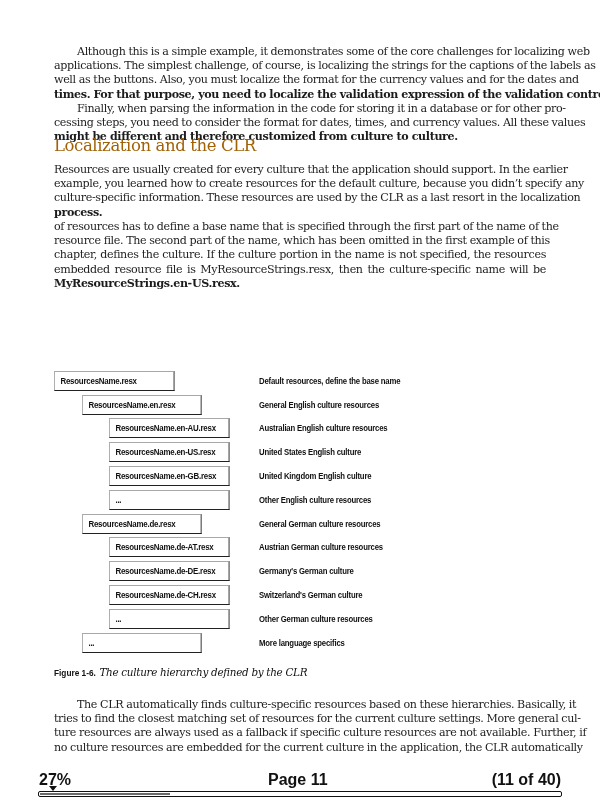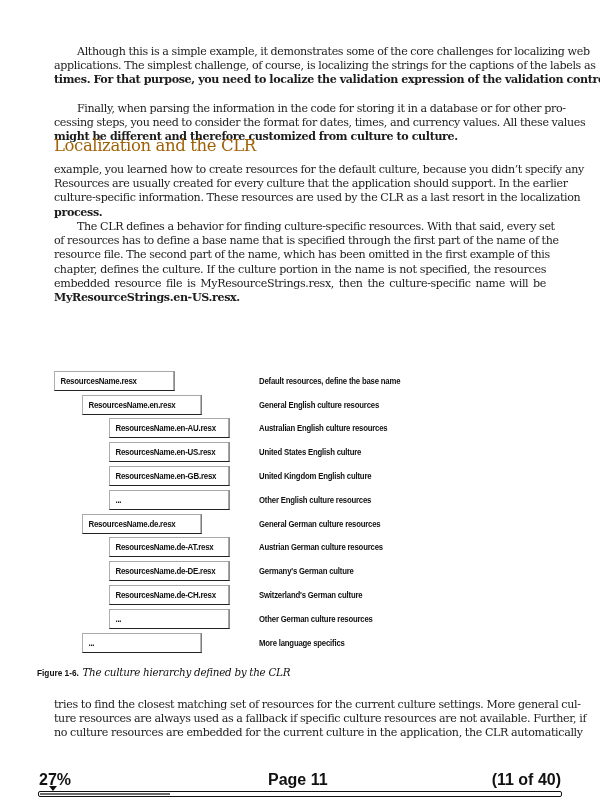--- a/index.html
+++ b/index.html
@@ -63,21 +63,21 @@
       font-size: 8.6px;
       letter-spacing: -0.2px;
       color: #111;
       white-space: nowrap;
       transform: scaleX(0.9);
       transform-origin: left center;
     }
 
     .caption {
       position: absolute;
-      left: 37px;
+      left: 54px;
       top: 666px;
       font-size: 10.4px;
       color: #111;
       white-space: nowrap;
     }
     .caption .label {
       font-family: "Liberation Sans", sans-serif;
       font-weight: bold;
       font-size: 9.2px;
       display: inline-block;
@@ -137,40 +137,40 @@
     }
   </style>
 </head>
 <body>
 
 <div class="page">
 
   <div class="para" style="top:45px;">
     <span class="line indent">Although this is a simple example, it demonstrates some of the core challenges for localizing web</span>
     <span class="line">applications. The simplest challenge, of course, is localizing the strings for the captions of the labels as</span>
+    <span class="line">well as the buttons. Also, you must localize the format for the currency values and for the dates and</span>
     <span class="line last">times. For that purpose, you need to localize the validation expression of the validation control.</span>
   </div>
 
   <div class="para" style="top:102px;">
     <span class="line indent">Finally, when parsing the information in the code for storing it in a database or for other pro-</span>
     <span class="line">cessing steps, you need to consider the format for dates, times, and currency values. All these values</span>
     <span class="line last">might be different and therefore customized from culture to culture.</span>
   </div>
 
   <div class="heading">Localization and the CLR</div>
 
   <div class="para" style="top:163px;">
+    <span class="line">Resources are usually created for every culture that the application should support. In the earlier</span>
     <span class="line">example, you learned how to create resources for the default culture, because you didn’t specify any</span>
-    <span class="line">Resources are usually created for every culture that the application should support. In the earlier</span>
     <span class="line">culture-specific information. These resources are used by the CLR as a last resort in the localization</span>
     <span class="line last">process.</span>
   </div>
 
   <div class="para" style="top:220px;">
-    <span class="line indent">The CLR defines a behavior for finding culture-specific resources. With that said, every set</span>
     <span class="line">of resources has to define a base name that is specified through the first part of the name of the</span>
     <span class="line">resource file. The second part of the name, which has been omitted in the first example of this</span>
     <span class="line">chapter, defines the culture. If the culture portion in the name is not specified, the resources</span>
     <span class="line">embedded resource file is MyResourceStrings.resx, then the culture-specific name will be</span>
     <span class="line last">MyResourceStrings.en-US.resx.</span>
   </div>
 
 
   <div class="fig">
     <div class="box" style="left:54px;  top:371px; width:131px;">ResourcesName.resx</div>
@@ -208,20 +208,21 @@
 
     <div class="box" style="left:82px;  top:633px; width:130px;">...</div>
     <div class="desc" style="top:638px;">More language specifics</div>
   </div>
 
   <div class="caption">
     <span class="label">Figure 1-6.</span><span class="text"> The culture hierarchy defined by the CLR</span>
   </div>
 
   <div class="para" style="top:698px;">
+    <span class="line indent">The CLR automatically finds culture-specific resources based on these hierarchies. Basically, it</span>
     <span class="line">tries to find the closest matching set of resources for the current culture settings. More general cul-</span>
     <span class="line">ture resources are always used as a fallback if specific culture resources are not available. Further, if</span>
     <span class="line">no culture resources are embedded for the current culture in the application, the CLR automatically</span>
   </div>
 
   <div class="footer">
     <span class="pct">27%</span>
     <span class="marker"></span>
     <span class="pg">Page 11</span>
     <span class="count">(11 of 40)</span>

